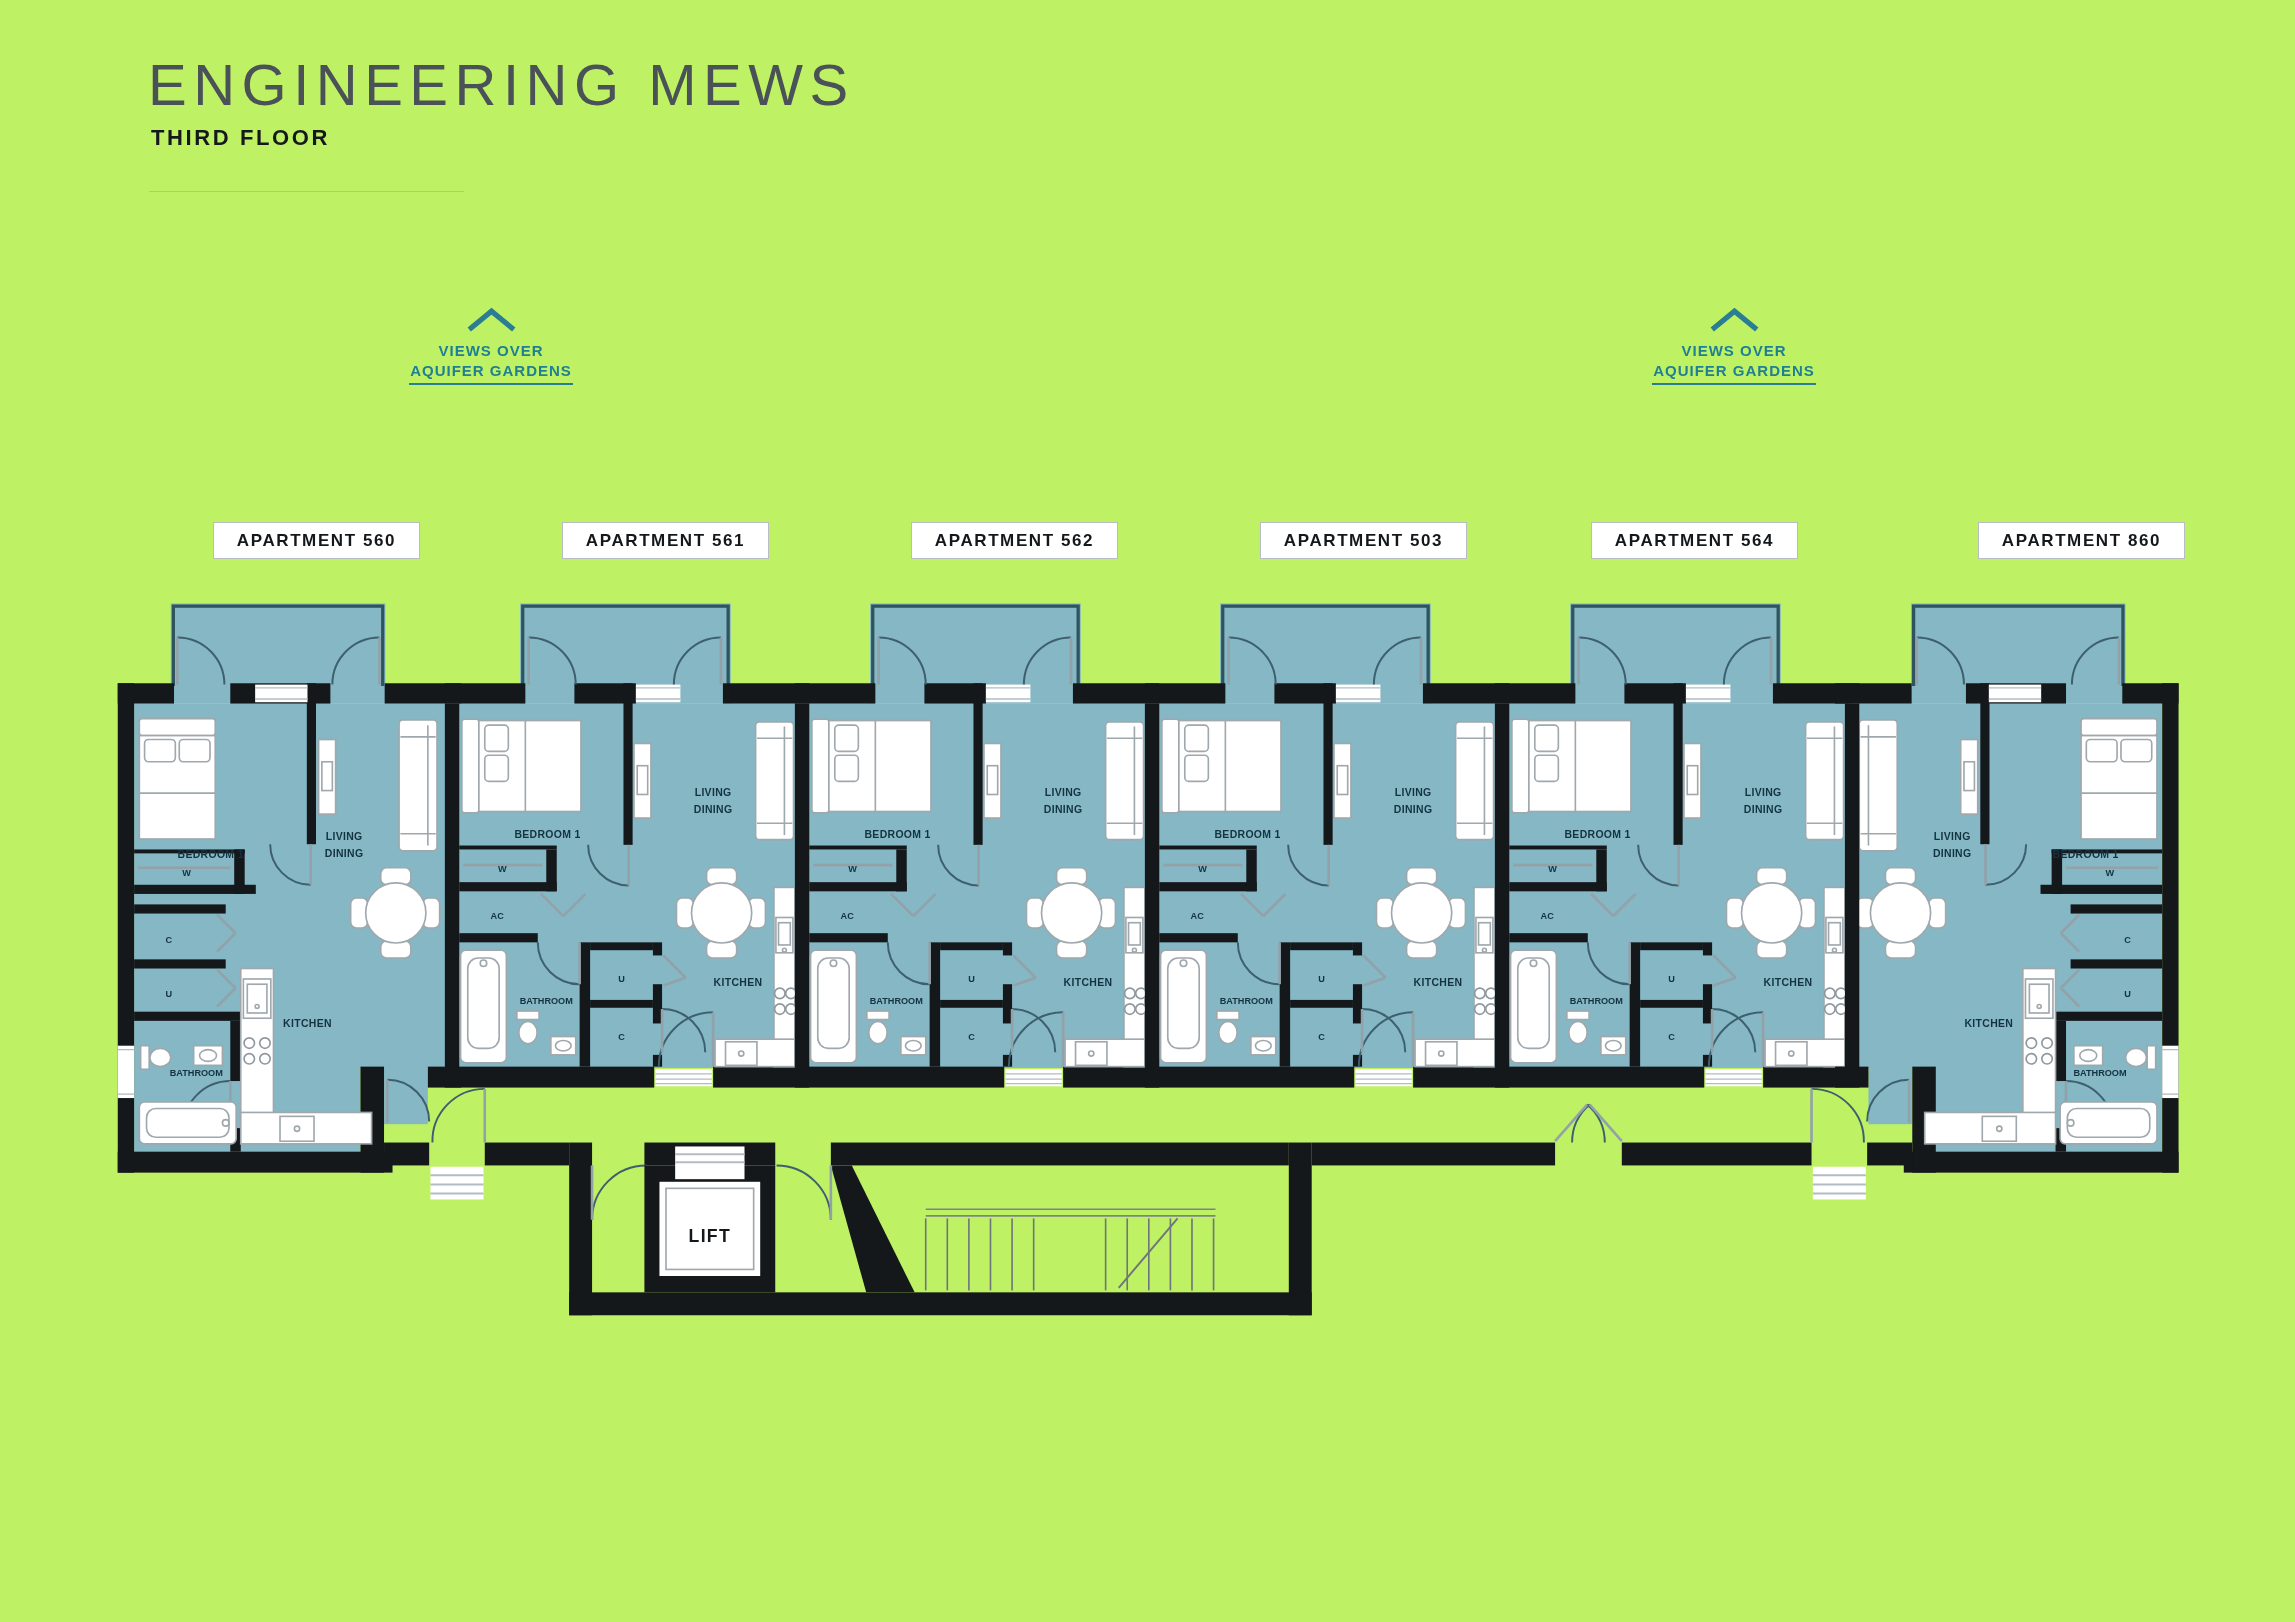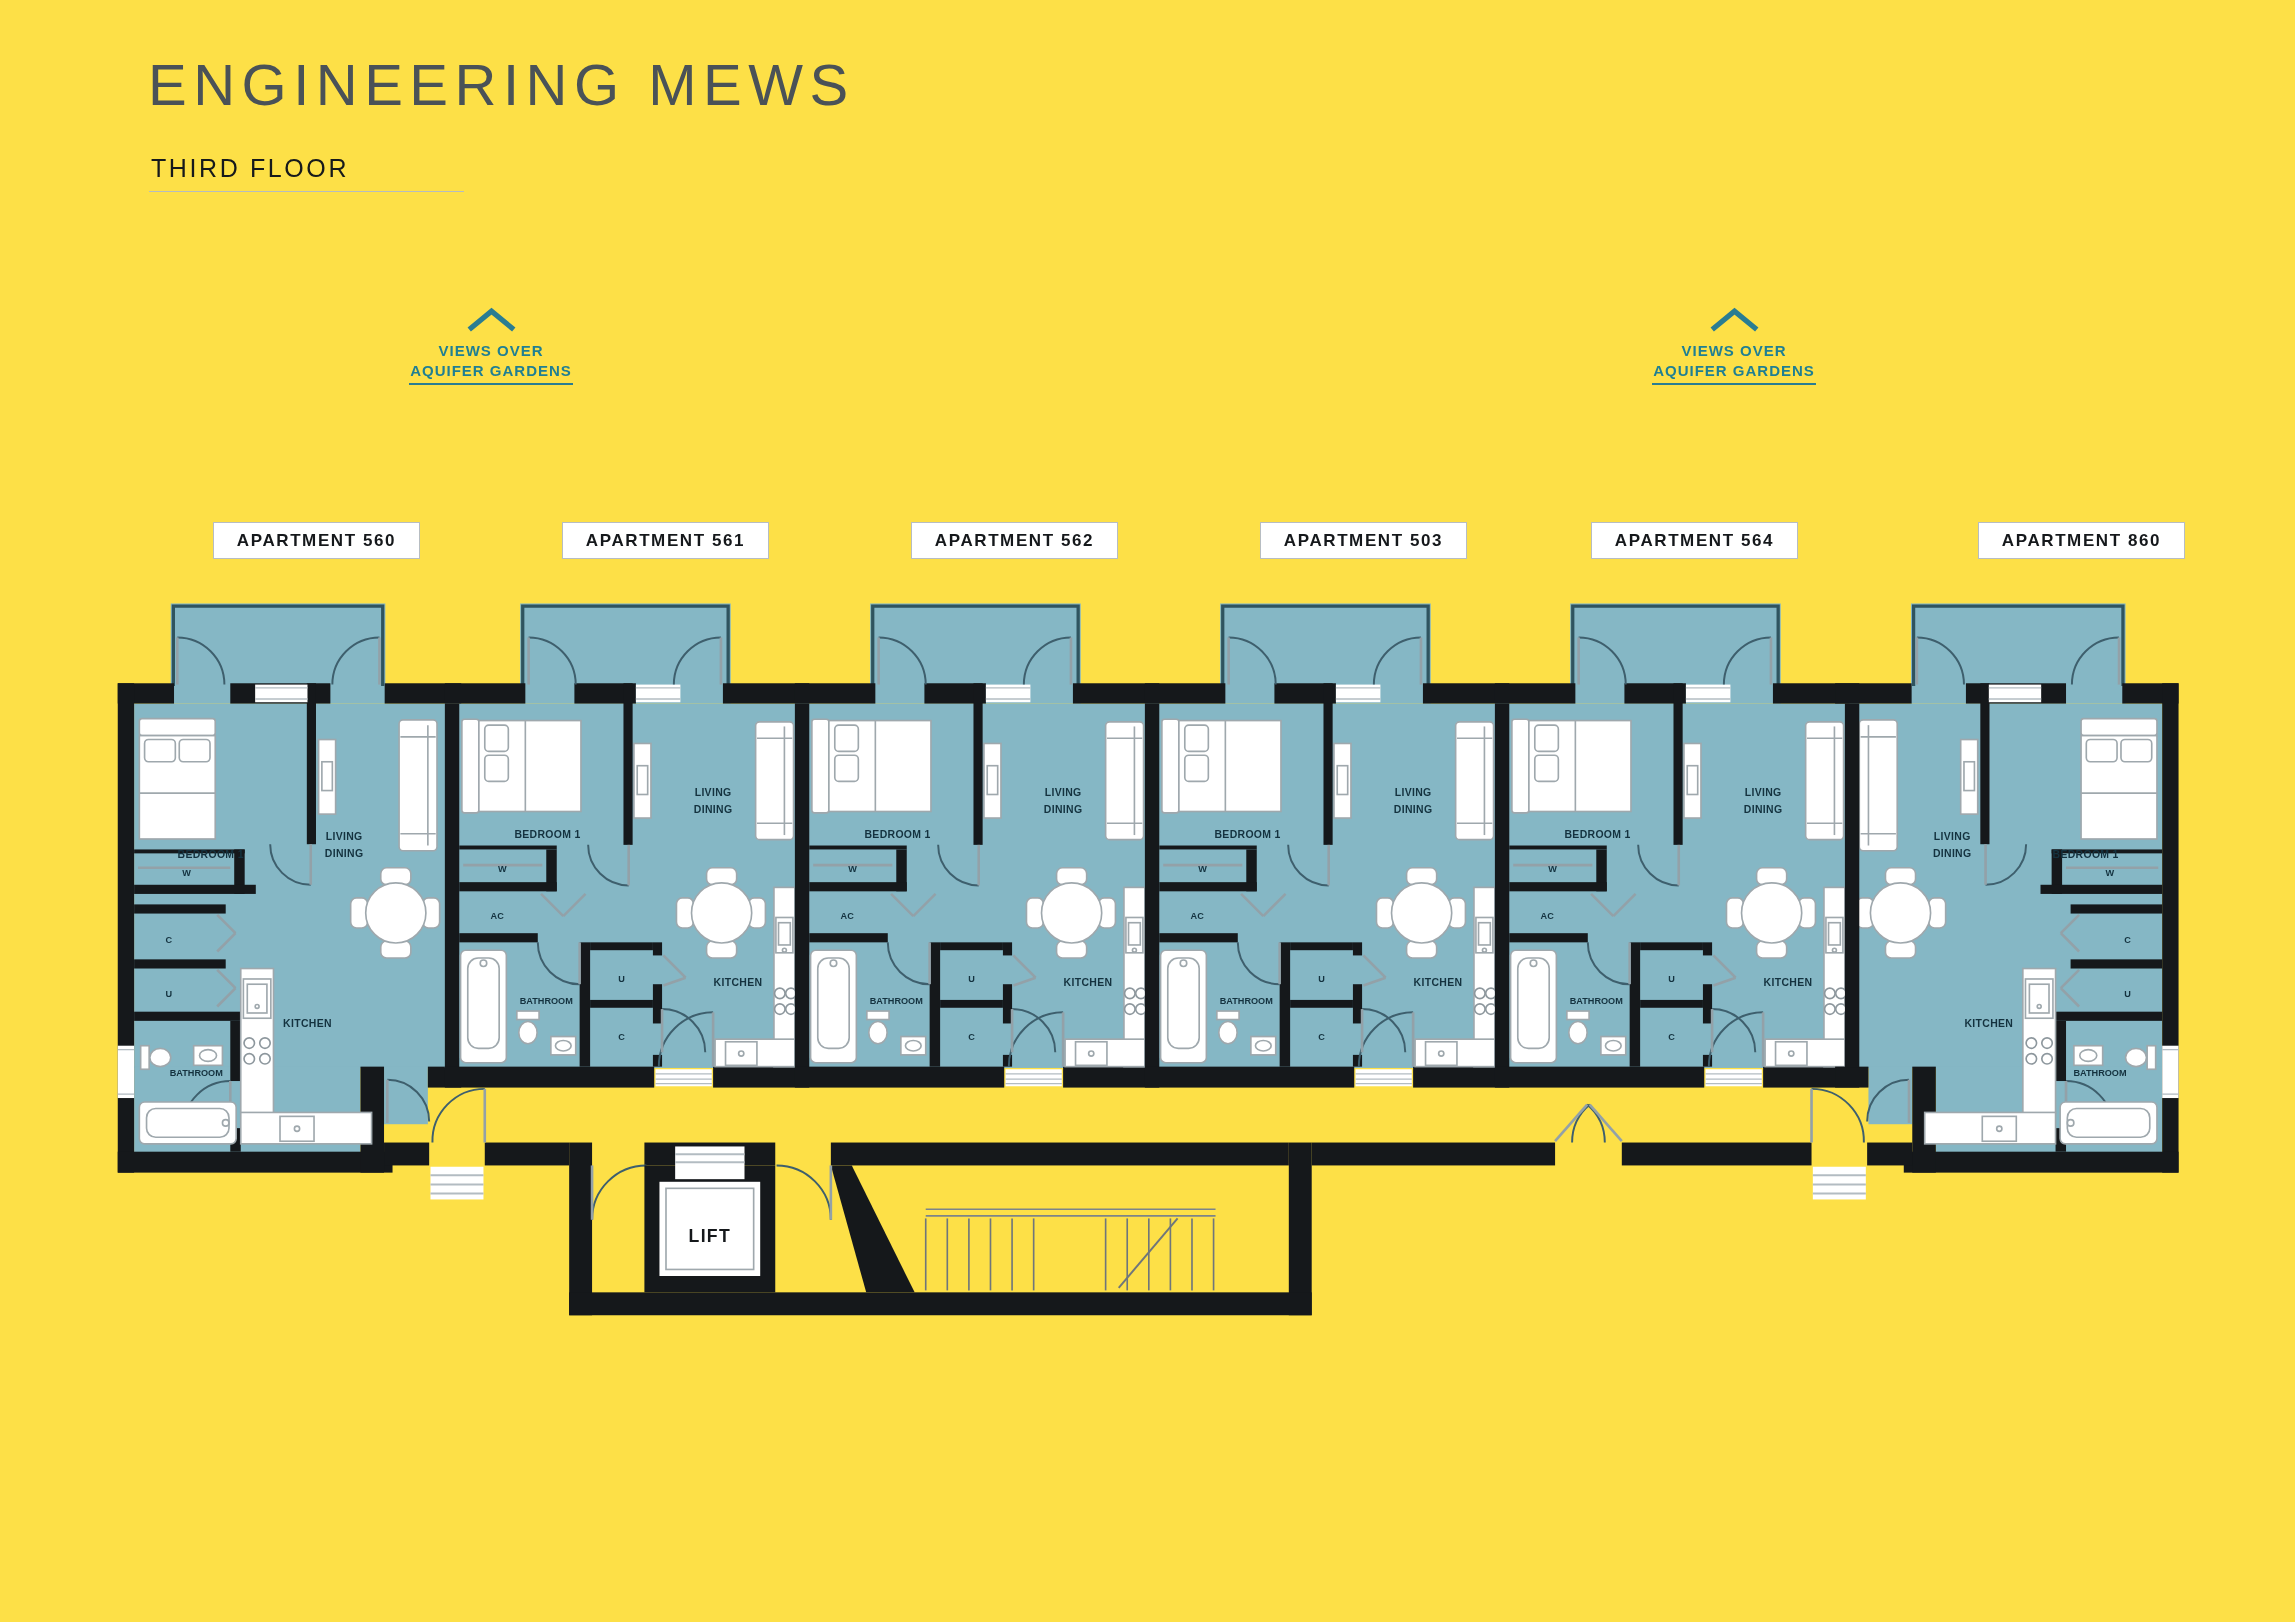--- a/index.html
+++ b/index.html
@@ -1,20 +1,20 @@
 <!DOCTYPE html>
 <html style="font-size:10.5px"><head>
 <meta charset="utf-8">
 <style>
   html,body{margin:0;padding:0;}
-  .page{position:relative;width:2295px;height:1623px;background:#fde047;overflow:hidden;
+  .page{position:relative;width:2295px;height:1623px;background:#bef264;overflow:hidden;
         font-family:"Liberation Sans",sans-serif;}
   .title{position:absolute;left:148px;top:51px;font-size:58px;font-weight:200;
          letter-spacing:6.5px;color:#4a5257;white-space:nowrap;}
-  .subtitle{position:absolute;left:151px;top:154px;font-size:25px;font-weight:400;
+  .subtitle{position:absolute;left:151px;top:125px;font-size:22px;font-weight:700;
             letter-spacing:2.6px;color:#16191b;white-space:nowrap;}
   .rule{position:absolute;left:149px;top:191px;width:315px;height:1.3px;background:#b5bcc1;}
   .view-marker{position:absolute;top:306px;width:196px;text-align:center;color:#1f7f93;}
   .vm-left{left:393px;} .vm-right{left:1636px;}
   .vm-line{font-size:15px;font-weight:700;letter-spacing:1px;line-height:19.6px;}
   .vm-underline{width:164px;height:2px;background:#2a7d92;margin:2.6px auto 0;}
   .vm-chev{display:block;margin:0 auto 7.9px;}
   .apt-box{position:absolute;top:522px;width:205px;height:35px;background:#ffffff;
            border:1.3px solid #b7bdc2;display:flex;align-items:center;justify-content:center;
            font-size:17px;font-weight:700;letter-spacing:1.6px;color:#15181b;white-space:nowrap;margin-left:40px;}

